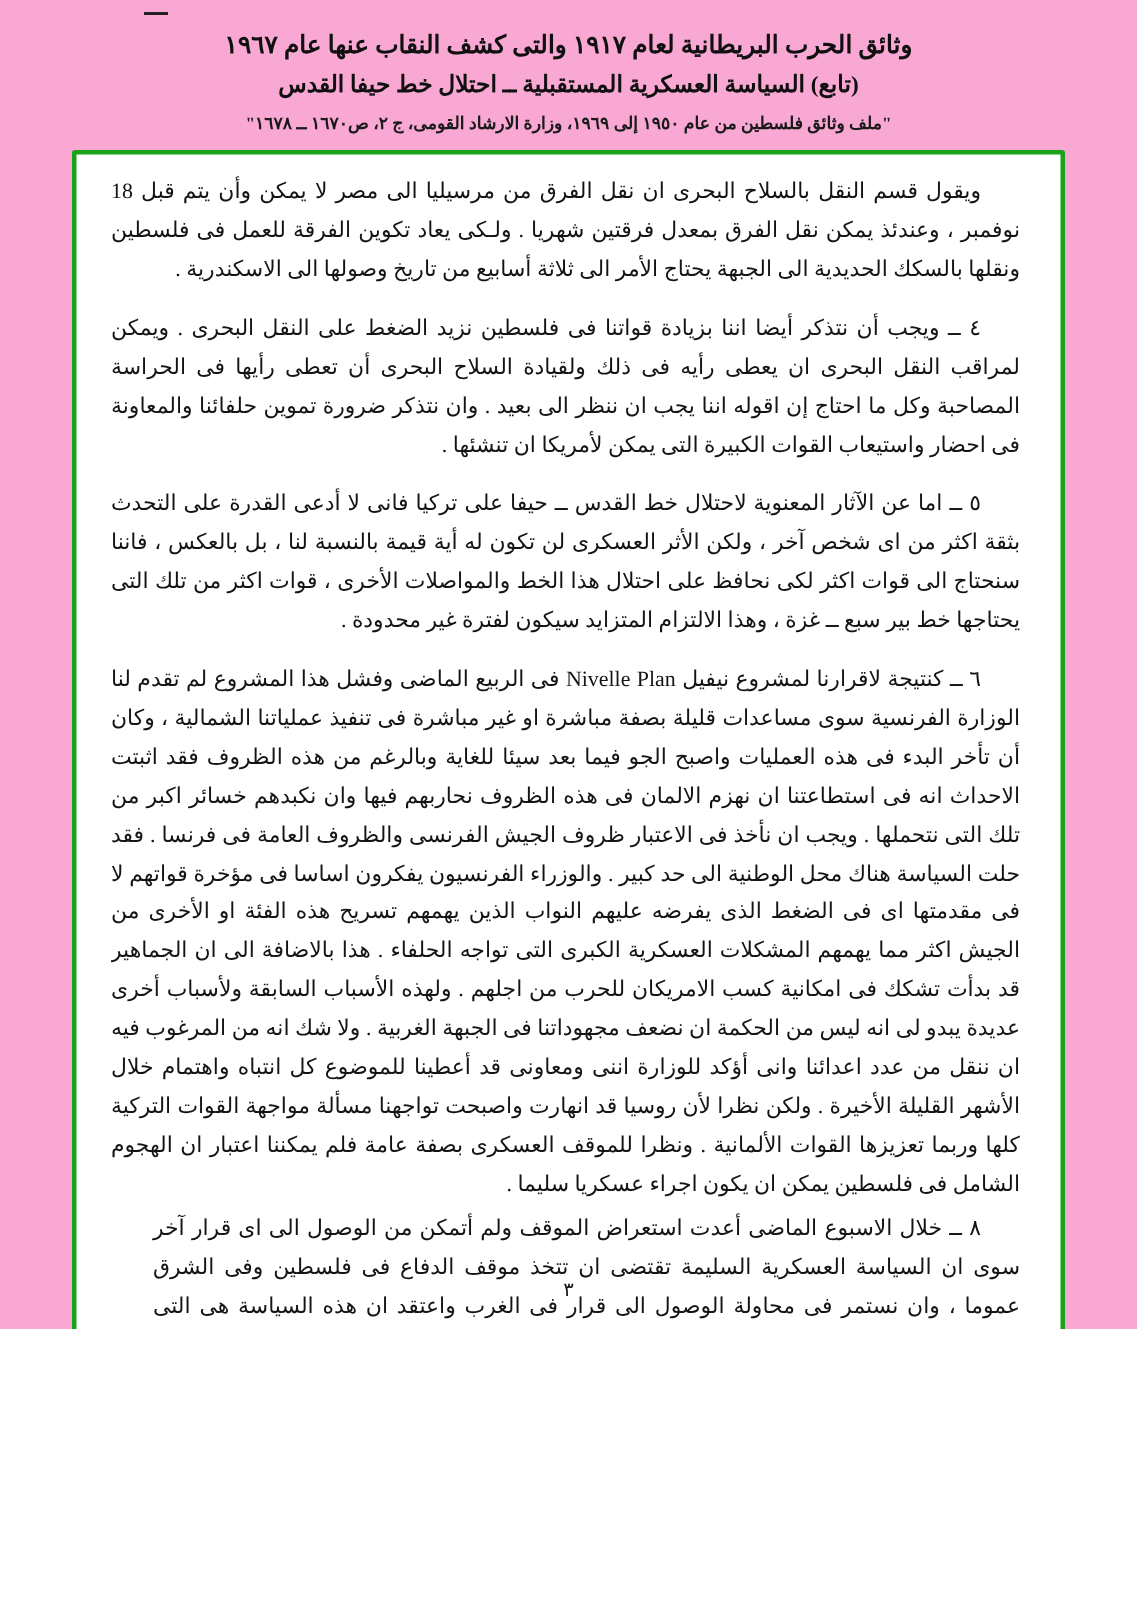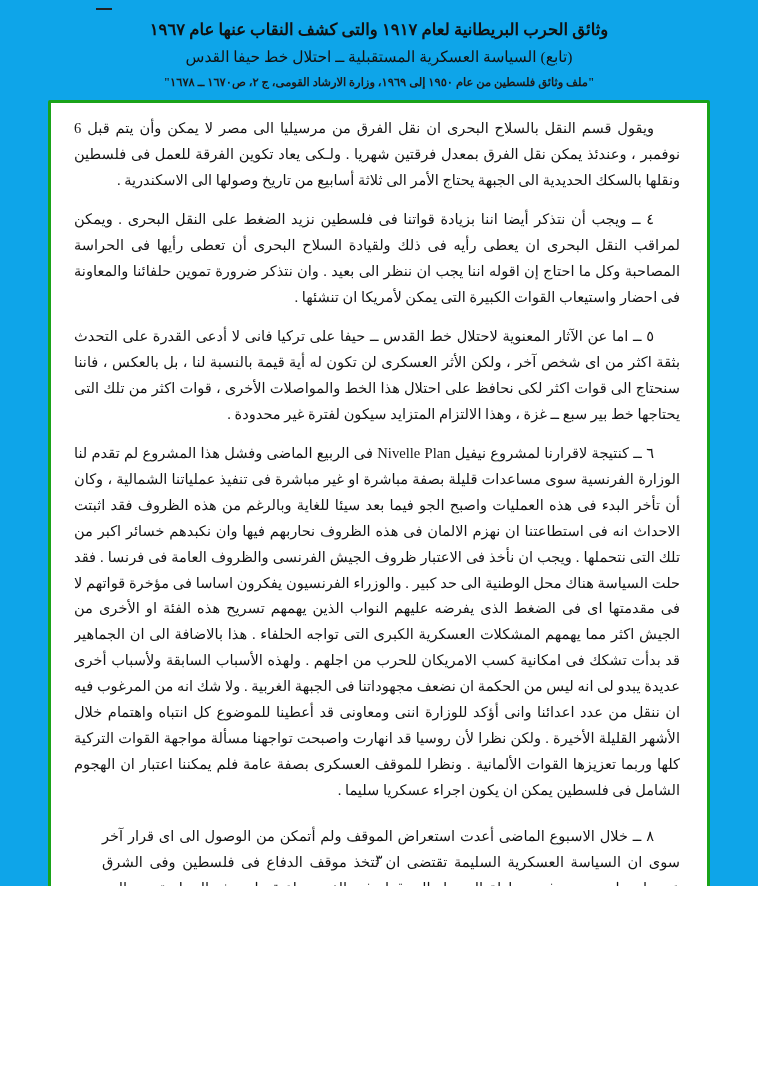--- a/index.html
+++ b/index.html
@@ -4,21 +4,21 @@
 <style>
   html, body {
     margin: 0;
     padding: 0;
     background: #ffffff;
   }
   .page {
     position: relative;
     width: 758px;
     height: 886px;
-    background: #0ea5e9;
+    background: #f9a8d4;
     font-family: "Liberation Serif", "DejaVu Serif", serif;
     color: #111111;
     overflow: hidden;
   }
   .top-tick {
     position: absolute;
     top: 8px;
     left: 96px;
     width: 16px;
     height: 2px;
@@ -34,21 +34,21 @@
   }
   .header .title-main {
     font-size: 16.5px;
     font-weight: bold;
     letter-spacing: 0px;
     line-height: 1.5;
     color: #101010;
   }
   .header .title-sub {
     font-size: 15.5px;
-    font-weight: normal;
+    font-weight: bold;
     line-height: 1.6;
     margin-top: 2px;
     color: #101010;
   }
   .header .source-line {
     font-size: 11.5px;
     font-weight: bold;
     margin-top: 5px;
     color: #1a1a1a;
   }
@@ -74,21 +74,21 @@
     font-size: 14.6px;
     line-height: 1.78;
     color: #141414;
     overflow: hidden;
   }
   .para {
     margin: 0 0 13px 0;
     text-indent: 26px;
   }
   .para.tight {
-    margin-bottom: 20px;
+    margin-bottom: 3px;
   }
   .para-last {
     margin-bottom: 0;
     margin-left: 28px;
   }
   .page-number {
     position: absolute;
     bottom: 18px;
     left: 0;
     right: 0;
@@ -107,21 +107,21 @@
 
   <div class="header">
     <div class="title-main">وثائق الحرب البريطانية لعام ١٩١٧ والتى كشف النقاب عنها عام ١٩٦٧</div>
     <div class="title-sub">(تابع) السياسة العسكرية المستقبلية ــ احتلال خط حيفا القدس</div>
     <div class="source-line">"ملف وثائق فلسطين من عام ١٩٥٠ إلى ١٩٦٩، وزارة الارشاد القومى، ج ٢، ص١٦٧٠ ــ ١٦٧٨"</div>
   </div>
 
   <div class="frame"></div>
 
   <div class="body-text">
-    <p class="para">ويقول قسم النقل بالسلاح البحرى ان نقل الفرق من مرسيليا الى مصر لا يمكن وأن يتم قبل 6 نوفمبر ، وعندئذ يمكن نقل الفرق بمعدل فرقتين شهريا . ولـكى يعاد تكوين الفرقة للعمل فى فلسطين ونقلها بالسكك الحديدية الى الجبهة يحتاج الأمر الى ثلاثة أسابيع من تاريخ وصولها الى الاسكندرية .</p>
+    <p class="para">ويقول قسم النقل بالسلاح البحرى ان نقل الفرق من مرسيليا الى مصر لا يمكن وأن يتم قبل 18 نوفمبر ، وعندئذ يمكن نقل الفرق بمعدل فرقتين شهريا . ولـكى يعاد تكوين الفرقة للعمل فى فلسطين ونقلها بالسكك الحديدية الى الجبهة يحتاج الأمر الى ثلاثة أسابيع من تاريخ وصولها الى الاسكندرية .</p>
     <p class="para">٤ ــ ويجب أن نتذكر أيضا اننا بزيادة قواتنا فى فلسطين نزيد الضغط على النقل البحرى . ويمكن لمراقب النقل البحرى ان يعطى رأيه فى ذلك ولقيادة السلاح البحرى أن تعطى رأيها فى الحراسة المصاحبة وكل ما احتاج إن اقوله اننا يجب ان ننظر الى بعيد . وان نتذكر ضرورة تموين حلفائنا والمعاونة فى احضار واستيعاب القوات الكبيرة التى يمكن لأمريكا ان تنشئها .</p>
     <p class="para">٥ ــ اما عن الآثار المعنوية لاحتلال خط القدس ــ حيفا على تركيا فانى لا أدعى القدرة على التحدث بثقة اكثر من اى شخص آخر ، ولكن الأثر العسكرى لن تكون له أية قيمة بالنسبة لنا ، بل بالعكس ، فاننا سنحتاج الى قوات اكثر لكى نحافظ على احتلال هذا الخط والمواصلات الأخرى ، قوات اكثر من تلك التى يحتاجها خط بير سبع ــ غزة ، وهذا الالتزام المتزايد سيكون لفترة غير محدودة .</p>
     <p class="para tight">٦ ــ كنتيجة لاقرارنا لمشروع نيفيل Nivelle Plan فى الربيع الماضى وفشل هذا المشروع لم تقدم لنا الوزارة الفرنسية سوى مساعدات قليلة بصفة مباشرة او غير مباشرة فى تنفيذ عملياتنا الشمالية ، وكان أن تأخر البدء فى هذه العمليات واصبح الجو فيما بعد سيئا للغاية وبالرغم من هذه الظروف فقد اثبتت الاحداث انه فى استطاعتنا ان نهزم الالمان فى هذه الظروف نحاربهم فيها وان نكبدهم خسائر اكبر من تلك التى نتحملها . ويجب ان نأخذ فى الاعتبار ظروف الجيش الفرنسى والظروف العامة فى فرنسا . فقد حلت السياسة هناك محل الوطنية الى حد كبير . والوزراء الفرنسيون يفكرون اساسا فى مؤخرة قواتهم لا فى مقدمتها اى فى الضغط الذى يفرضه عليهم النواب الذين يهمهم تسريح هذه الفئة او الأخرى من الجيش اكثر مما يهمهم المشكلات العسكرية الكبرى التى تواجه الحلفاء . هذا بالاضافة الى ان الجماهير قد بدأت تشكك فى امكانية كسب الامريكان للحرب من اجلهم . ولهذه الأسباب السابقة ولأسباب أخرى عديدة يبدو لى انه ليس من الحكمة ان نضعف مجهوداتنا فى الجبهة الغربية . ولا شك انه من المرغوب فيه ان ننقل من عدد اعدائنا وانى أؤكد للوزارة اننى ومعاونى قد أعطينا للموضوع كل انتباه واهتمام خلال الأشهر القليلة الأخيرة . ولكن نظرا لأن روسيا قد انهارت واصبحت تواجهنا مسألة مواجهة القوات التركية كلها وربما تعزيزها القوات الألمانية . ونظرا للموقف العسكرى بصفة عامة فلم يمكننا اعتبار ان الهجوم الشامل فى فلسطين يمكن ان يكون اجراء عسكريا سليما .</p>
     <p class="para para-last">٨ ــ خلال الاسبوع الماضى أعدت استعراض الموقف ولم أتمكن من الوصول الى اى قرار آخر سوى ان السياسة العسكرية السليمة تقتضى ان تتخذ موقف الدفاع فى فلسطين وفى الشرق عموما ، وان نستمر فى محاولة الوصول الى قرار فى الغرب واعتقد ان هذه السياسة هى التى ستمنحنا اقوى احتمالات النصر النهائى . وهذا يقتضى بالطبع ان توجه جميع الموارد الى الجبهة الغربية باستثناء</p>
   </div>
 
   <div class="page-number">٣</div>
 
 </div>
 

